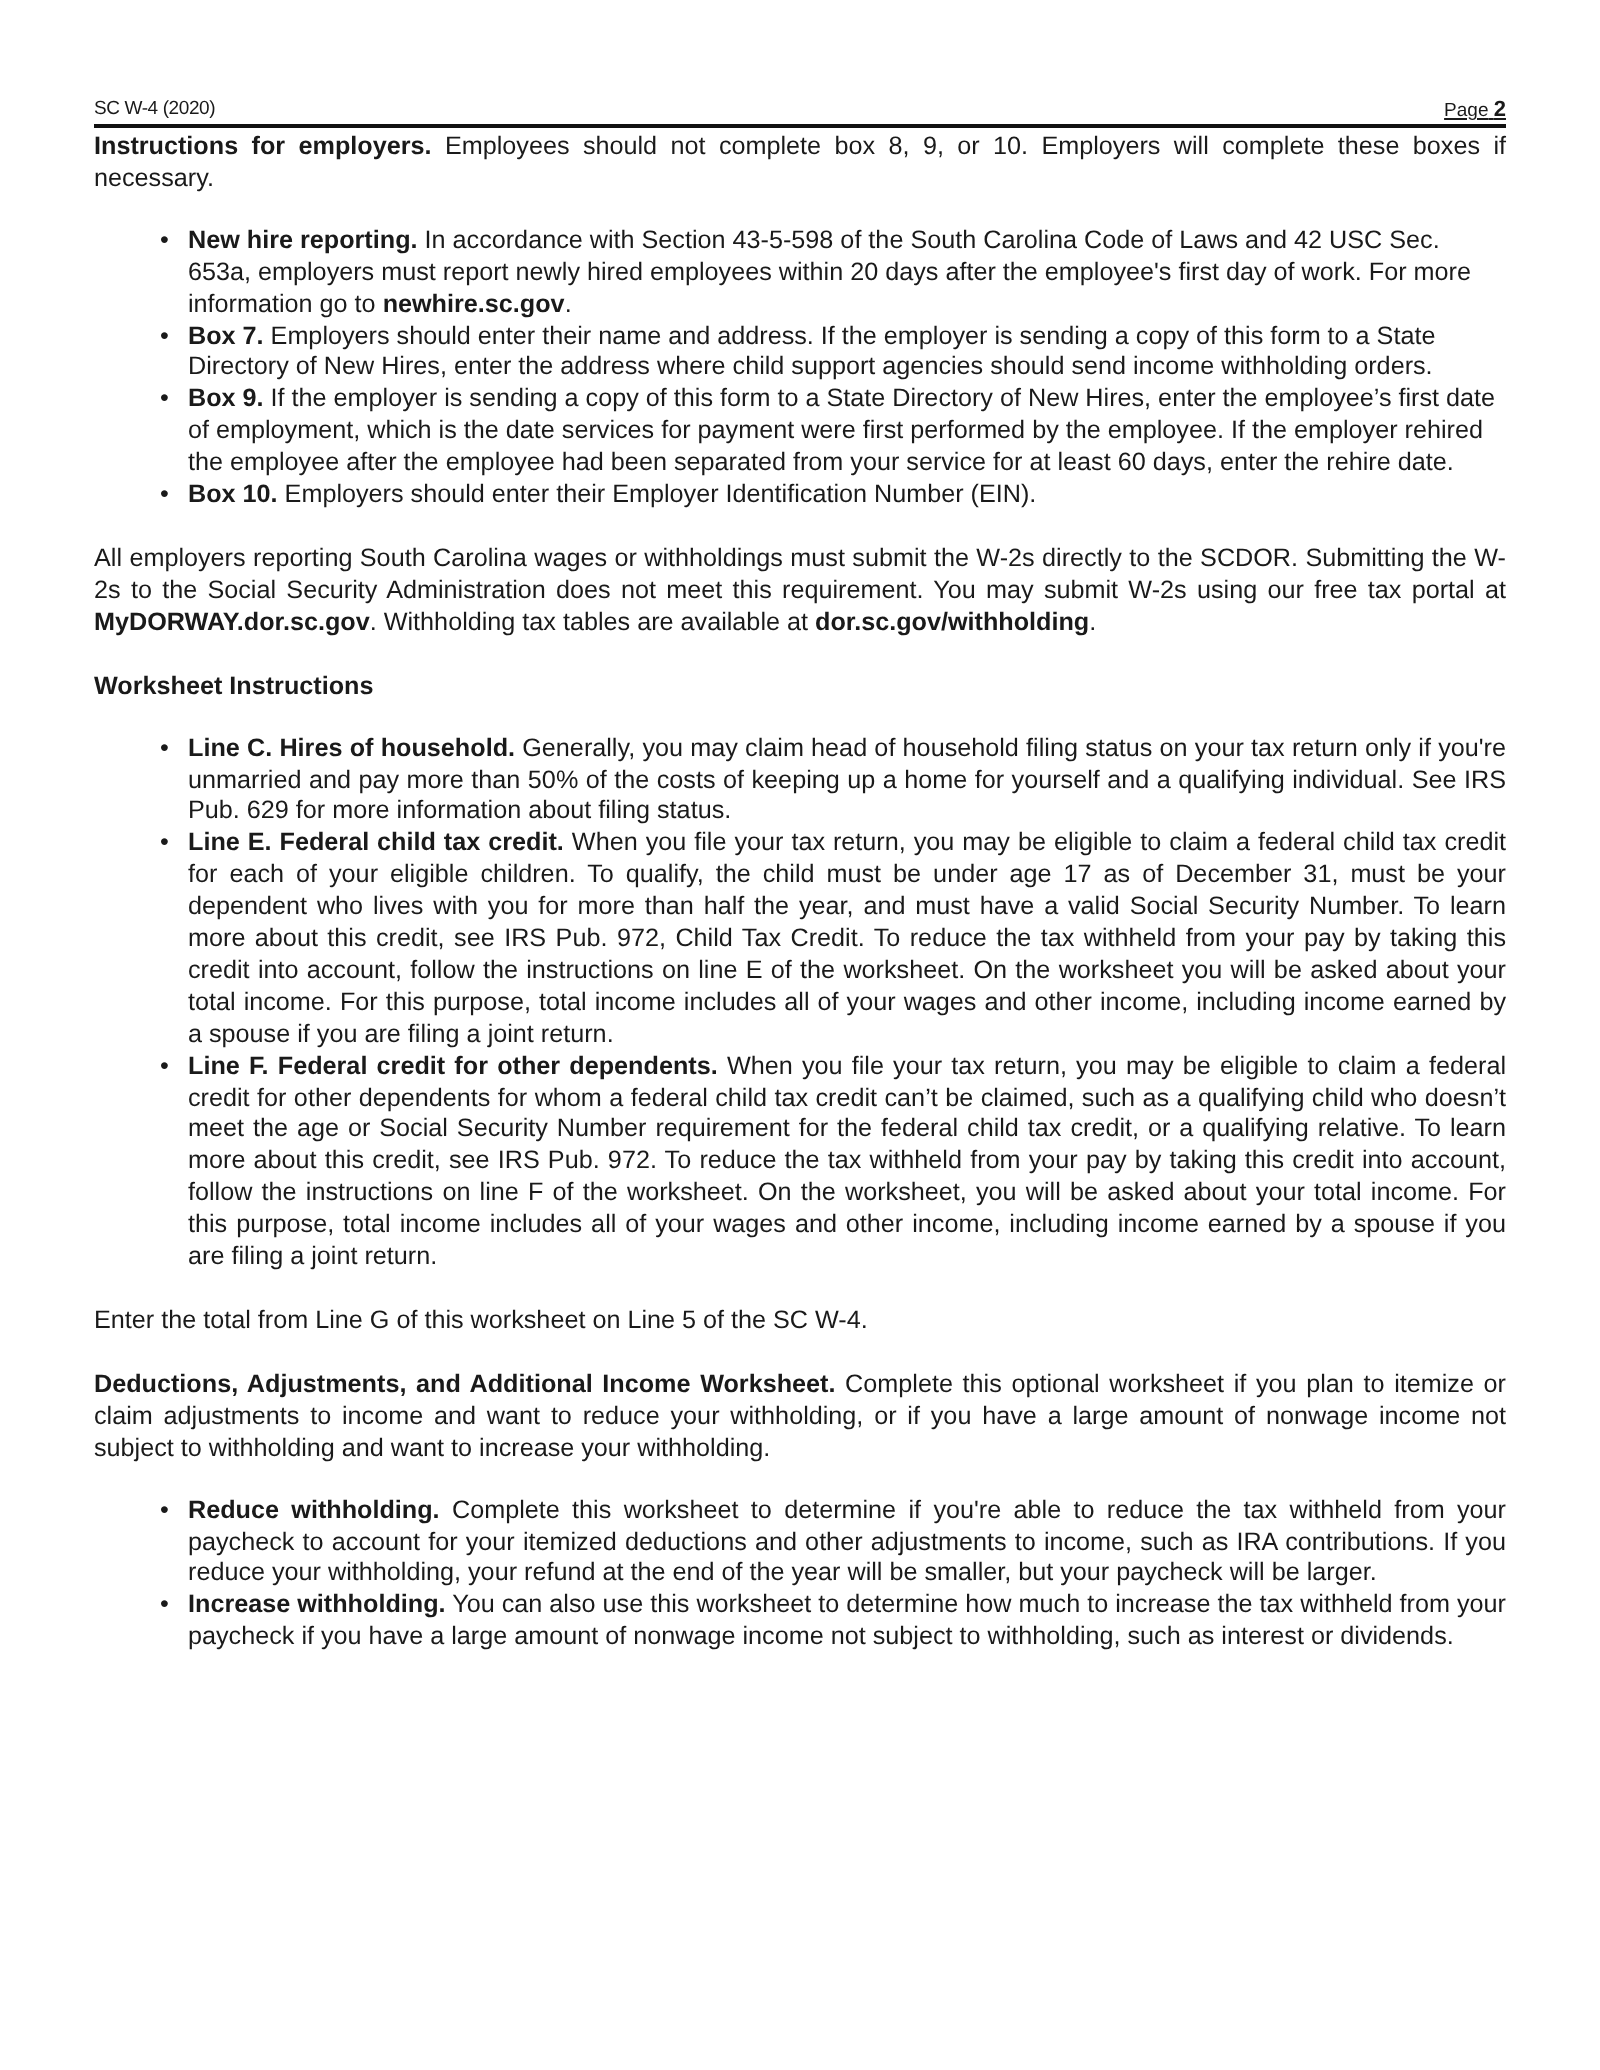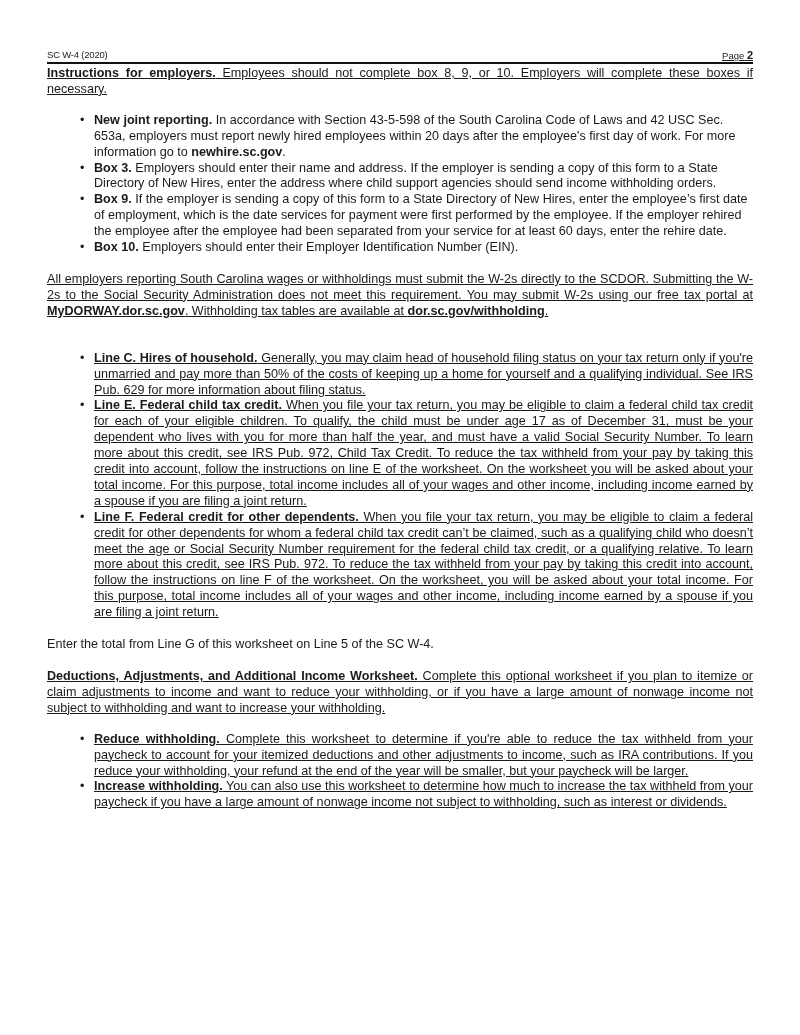--- a/index.html
+++ b/index.html
@@ -6,21 +6,21 @@
   body { width: 800px; height: 1035px; position: relative; overflow: hidden; color: #1a1a1a;
          font-family: "Liberation Sans", sans-serif; }
   .page { position: absolute; left: 47px; top: 0; width: 706px; }
   .header { position: absolute; top: 49px; left: 0; width: 706px; height: 14px; font-size: 9.5px; }
   .header .form-id { position: absolute; left: 0; top: 0; letter-spacing: -0.2px; }
   .header .page-no { position: absolute; right: 0; top: 0; text-decoration: underline; }
   .header .page-no b { font-weight: bold; font-size: 11px; }
   .rule { position: absolute; top: 62px; left: 0; width: 706px; height: 2px; background: #111; }
   .body-text { position: absolute; top: 66px; left: 0; width: 706px; font-size: 12.6px; line-height: 15.9px; }
   p { margin: 0; }
-  .j { text-align: justify; text-decoration: underline; }
+  .j { text-align: justify; }
   b { font-weight: bold; }
   ul { list-style: none; margin: 0; padding: 0; }
   ul li { position: relative; padding-left: 47px; }
   ul li .bullet { position: absolute; left: 33px; top: 0; }
   .gap1 { height: 16px; }
   .gap2 { height: 15px; }
 </style>
 </head>
 <body>
 
@@ -28,28 +28,29 @@
   <div class="header">
     <span class="form-id">SC W-4 (2020)</span>
     <span class="page-no"><span>Page</span> <b>2</b></span>
   </div>
   <div class="rule"></div>
 
   <div class="body-text">
     <p class="j"><b>Instructions for employers.</b><span> Employees should not complete box 8, 9, or 10. Employers will complete these boxes if necessary.</span></p>
     <div class="gap2"></div>
     <ul>
-      <li><span class="bullet">•</span><b>New joint reporting.</b><span> In accordance with Section 43-5-598 of the South Carolina Code of Laws and 42 USC Sec. 653a, employers must report newly hired employees within 20 days after the employee's first day of work. For more information go to </span><b>newhire.sc.gov</b><span>.</span></li>
-      <li><span class="bullet">•</span><b>Box 3.</b><span> Employers should enter their name and address. If the employer is sending a copy of this form to a State Directory of New Hires, enter the address where child support agencies should send income withholding orders.</span></li>
+      <li><span class="bullet">•</span><b>New hire reporting.</b><span> In accordance with Section 43-5-598 of the South Carolina Code of Laws and 42 USC Sec. 653a, employers must report newly hired employees within 20 days after the employee's first day of work. For more information go to </span><b>newhire.sc.gov</b><span>.</span></li>
+      <li><span class="bullet">•</span><b>Box 7.</b><span> Employers should enter their name and address. If the employer is sending a copy of this form to a State Directory of New Hires, enter the address where child support agencies should send income withholding orders.</span></li>
       <li><span class="bullet">•</span><b>Box 9.</b><span> If the employer is sending a copy of this form to a State Directory of New Hires, enter the employee’s first date of employment, which is the date services for payment were first performed by the employee. If the employer rehired the employee after the employee had been separated from your service for at least 60 days, enter the rehire date.</span></li>
       <li><span class="bullet">•</span><b>Box 10.</b><span> Employers should enter their Employer Identification Number (EIN).</span></li>
     </ul>
     <div class="gap1"></div>
     <p class="j"><span>All employers reporting South Carolina wages or withholdings must submit the W-2s directly to the SCDOR. Submitting the W-2s to the Social Security Administration does not meet this requirement. You may submit W-2s using our free tax portal at </span><b>MyDORWAY.dor.sc.gov</b><span>. Withholding tax tables are available at </span><b>dor.sc.gov/withholding</b><span>.</span></p>
     <div class="gap1"></div>
+    <p><b>Worksheet Instructions</b></p>
     <div class="gap2"></div>
     <ul>
       <li class="j"><span class="bullet">•</span><b>Line C. Hires of household.</b><span> Generally, you may claim head of household filing status on your tax return only if you're unmarried and pay more than 50% of the costs of keeping up a home for yourself and a qualifying individual. See IRS Pub. 629 for more information about filing status.</span></li>
       <li class="j"><span class="bullet">•</span><b>Line E. Federal child tax credit.</b><span> When you file your tax return, you may be eligible to claim a federal child tax credit for each of your eligible children. To qualify, the child must be under age 17 as of December 31, must be your dependent who lives with you for more than half the year, and must have a valid Social Security Number. To learn more about this credit, see IRS Pub. 972, Child Tax Credit. To reduce the tax withheld from your pay by taking this credit into account, follow the instructions on line E of the worksheet. On the worksheet you will be asked about your total income. For this purpose, total income includes all of your wages and other income, including income earned by a spouse if you are filing a joint return.</span></li>
       <li class="j"><span class="bullet">•</span><b>Line F. Federal credit for other dependents.</b><span> When you file your tax return, you may be eligible to claim a federal credit for other dependents for whom a federal child tax credit can’t be claimed, such as a qualifying child who doesn’t meet the age or Social Security Number requirement for the federal child tax credit, or a qualifying relative. To learn more about this credit, see IRS Pub. 972. To reduce the tax withheld from your pay by taking this credit into account, follow the instructions on line F of the worksheet. On the worksheet, you will be asked about your total income. For this purpose, total income includes all of your wages and other income, including income earned by a spouse if you are filing a joint return.</span></li>
     </ul>
     <div class="gap1"></div>
     <p>Enter the total from Line G of this worksheet on Line 5 of the SC W-4.</p>
     <div class="gap1"></div>
     <p class="j"><b>Deductions, Adjustments, and Additional Income Worksheet.</b><span> Complete this optional worksheet if you plan to itemize or claim adjustments to income and want to reduce your withholding, or if you have a large amount of nonwage income not subject to withholding and want to increase your withholding.</span></p>

